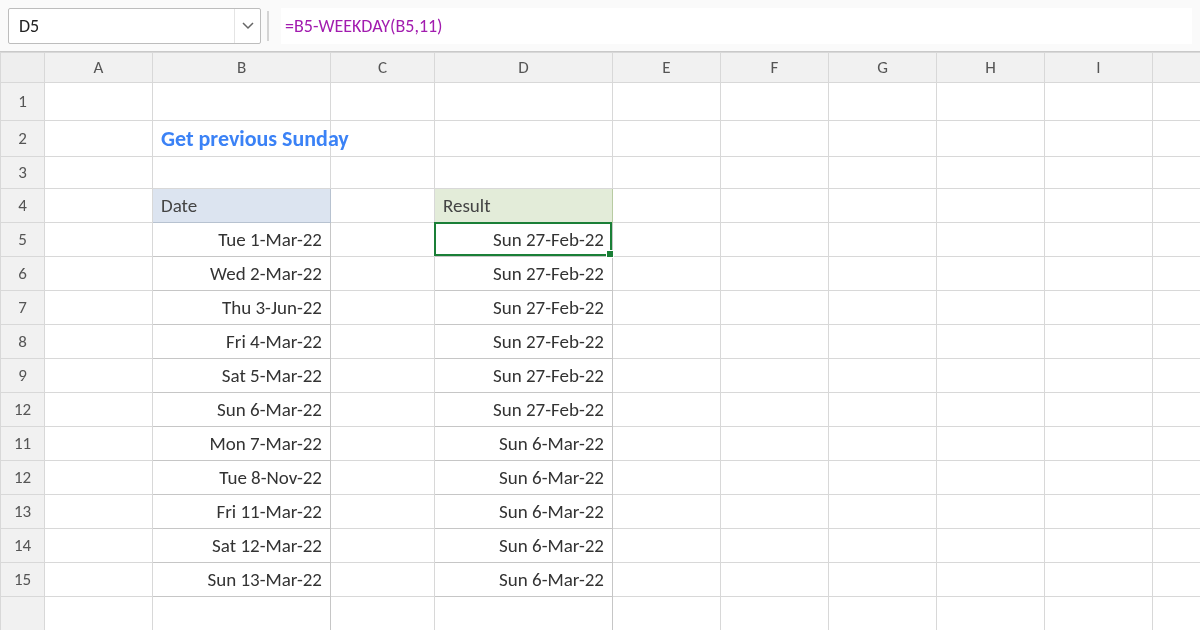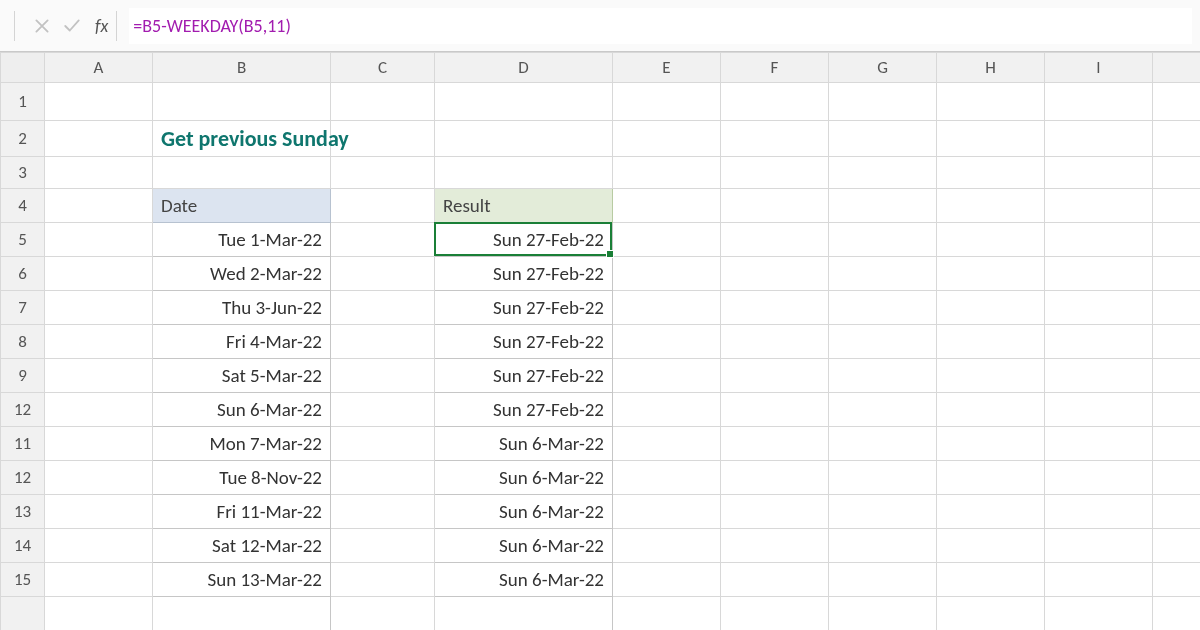--- a/index.html
+++ b/index.html
@@ -170,21 +170,21 @@
     color: #333;
     text-align: right;
     white-space: nowrap;
   }
   td.cell.left { text-align: left; }
 
   
   .title-text {
     font-weight: 600;
     font-size: 22px;
-    color: #0f766e;
+    color: #3b82f6;
     white-space: nowrap;
     position: relative;
     z-index: 3;
   }
 
   
   td.thdr-b {
     background: #dce4f0;
     color: #444;
     font-size: 19px;
@@ -218,36 +218,31 @@
     background: #1a7f37;
     border: 1px solid #fff;
     right: -4px;
     bottom: -4px;
   }
 </style>
 </head>
 <body>
 
 <div class="formula-bar">
+  <div class="namebox-wrap">
+    <input class="namebox-input" value="D5" style="">
+    <div class="namebox-caron">
+      <svg viewBox="0 0 12 12">
+          <path d="M1 3 L6 8 L11 3" fill="none" stroke="currentColor" stroke-width="1.5"></path>
+        </svg>
+    </div>
+  </div>
 
   <div class="tool-vsep"></div>
 
-  <div class="tool-group">
-    <button class="tool-btn disabled">
-      <svg viewBox="0 0 16 16">
-          <path d="M3 3 L13 13 M13 3 L3 13" stroke="currentColor" stroke-width="1.6" fill="none" stroke-linecap="round"></path>
-        </svg>
-    </button>
-    <button class="tool-btn disabled">
-      <svg viewBox="0 0 16 16">
-          <path d="M2 8 L6 12 L14 3" stroke="currentColor" stroke-width="1.6" fill="none" stroke-linecap="round" stroke-linejoin="round"></path>
-        </svg>
-    </button>
-    <span class="fx-label">fx</span>
-  </div>
 
   <div class="fx-sep"></div>
 
   <div class="formula-input-wrap">
     <input class="formula-input" value="=B5-WEEKDAY(B5,11)" style="">
   </div>
 </div>
 
 <div class="sheet">
 <table class="grid">

